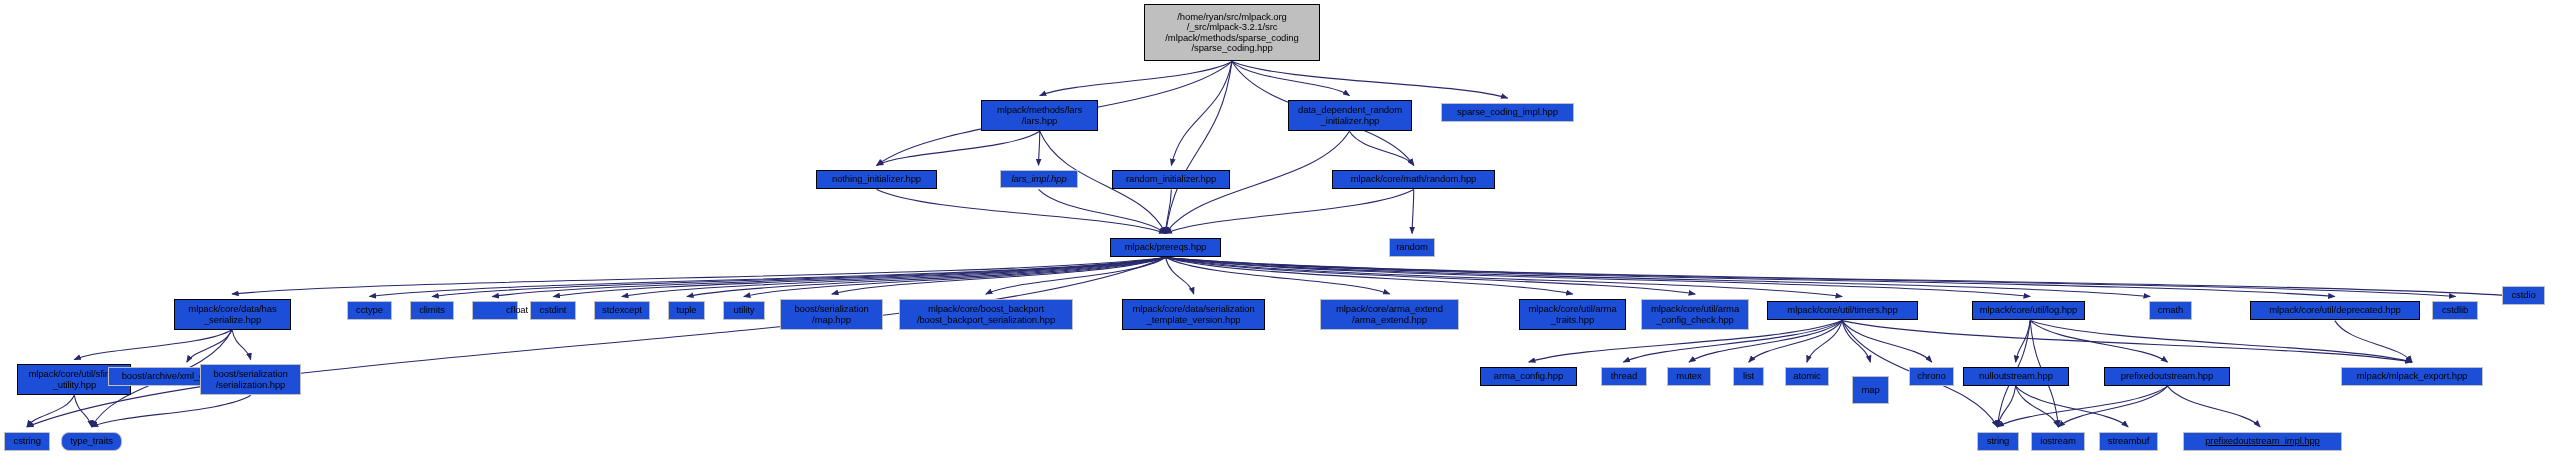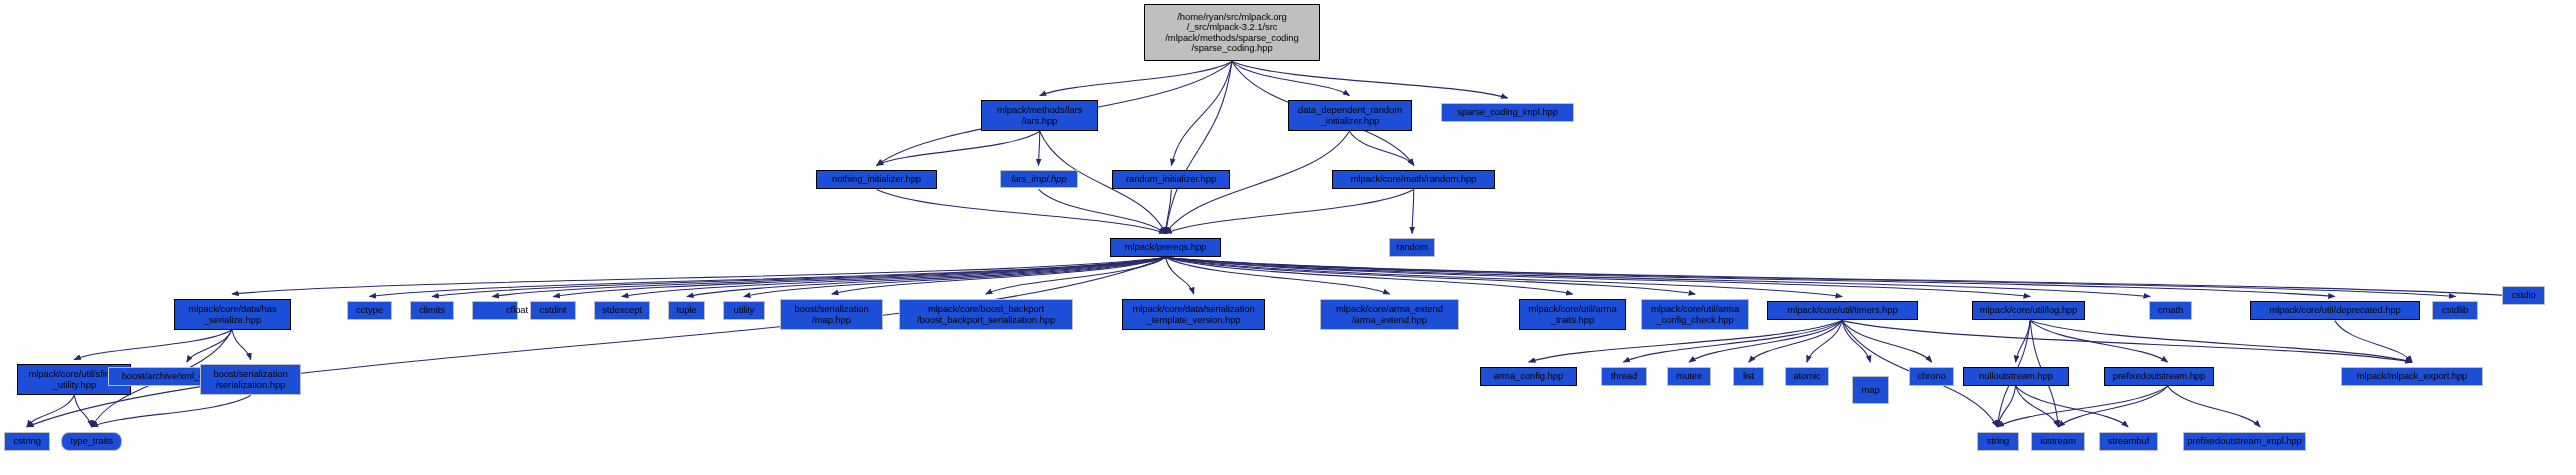--- a/index.html
+++ b/index.html
@@ -174,23 +174,23 @@
       <div class="node" style="left: 200px; top: 364px; width: 101px; height: 31px;">boost/serialization
 /serialization.hpp</div>
       <div class="node strong" style="left: 1480px; top: 367px; width: 97px; height: 19px;">arma_config.hpp</div>
       <div class="node" style="left: 1601px; top: 367px; width: 46px; height: 19px;">thread</div>
       <div class="node" style="left: 1667px; top: 367px; width: 44px; height: 19px;">mutex</div>
       <div class="node" style="left: 1733px; top: 367px; width: 31px; height: 19px;">list</div>
       <div class="node" style="left: 1785px; top: 367px; width: 44px; height: 19px;">atomic</div>
       <div class="node" style="left: 1852px; top: 376px; width: 37px; height: 28px;">map</div>
       <div class="node" style="left: 1909px; top: 367px; width: 45px; height: 19px;">chrono</div>
       <div class="node strong" style="left: 1963px; top: 367px; width: 106px; height: 19px;">nulloutstream.hpp</div>
-      <div class="node strong" style="left: 2104px; top: 367px; width: 110px; height: 19px;">prefixedoutstream.hpp</div>
+      <div class="node strong" style="left: 2104px; top: 367px; width: 126px; height: 19px;">prefixedoutstream.hpp</div>
       <div class="node" style="left: 2341px; top: 367px; width: 142px; height: 19px;">mlpack/mlpack_export.hpp</div>
       <div class="node" style="left: 4.2px; top: 432px; width: 46px; height: 19px;">cstring</div>
       <div class="node" style="left: 61px; top: 432px; width: 61px; height: 19px; border-radius: 8px;">type_traits</div>
       <div class="node" style="left: 1977px; top: 432px; width: 42px; height: 19px;">string</div>
       <div class="node" style="left: 2031px; top: 432px; width: 54px; height: 19px;">iostream</div>
       <div class="node" style="left: 2099px; top: 432px; width: 59px; height: 19px;">streambuf</div>
-      <div class="node" style="left: 2183px; top: 432px; width: 123px; height: 19px;">prefixedoutstream_impl.hpp</div>
+      <div class="node" style="left: 2183px; top: 432px; width: 159px; height: 19px; text-decoration: underline;">prefixedoutstream_impl.hpp</div>
     </div>
 </div>
 
 
 </body></html>

